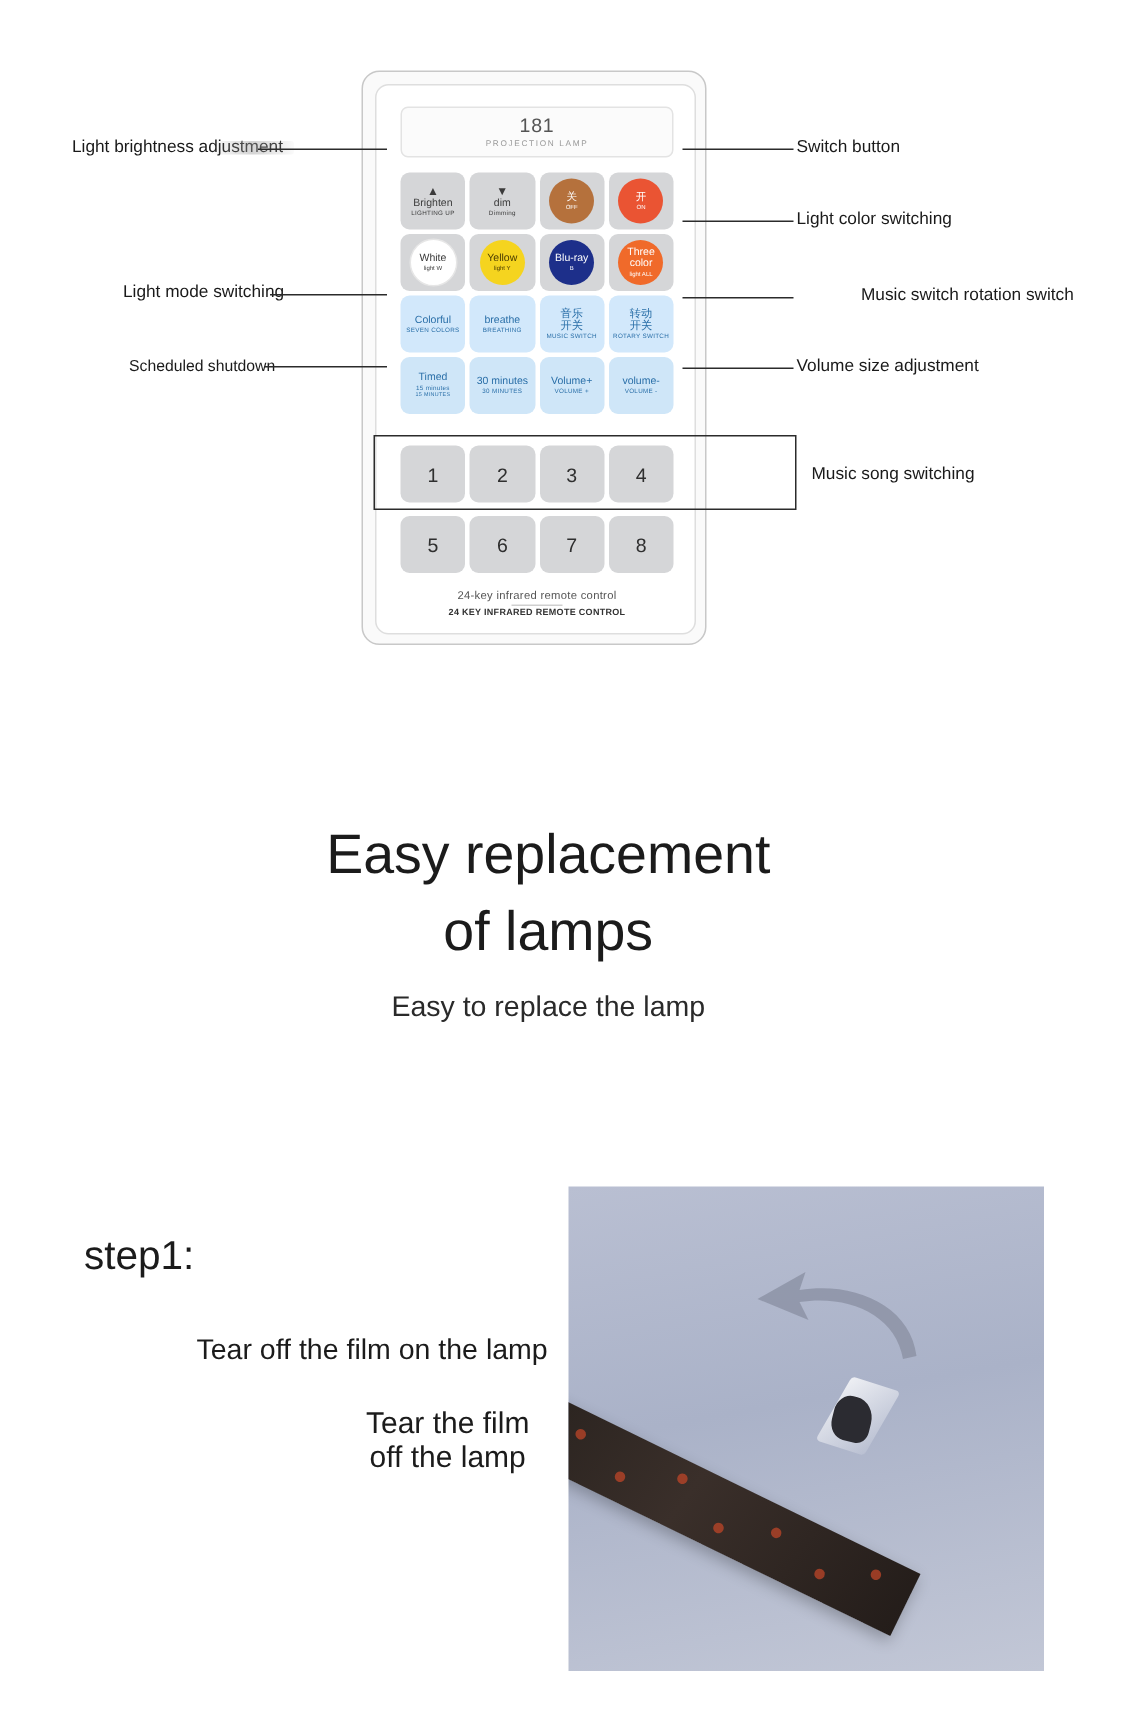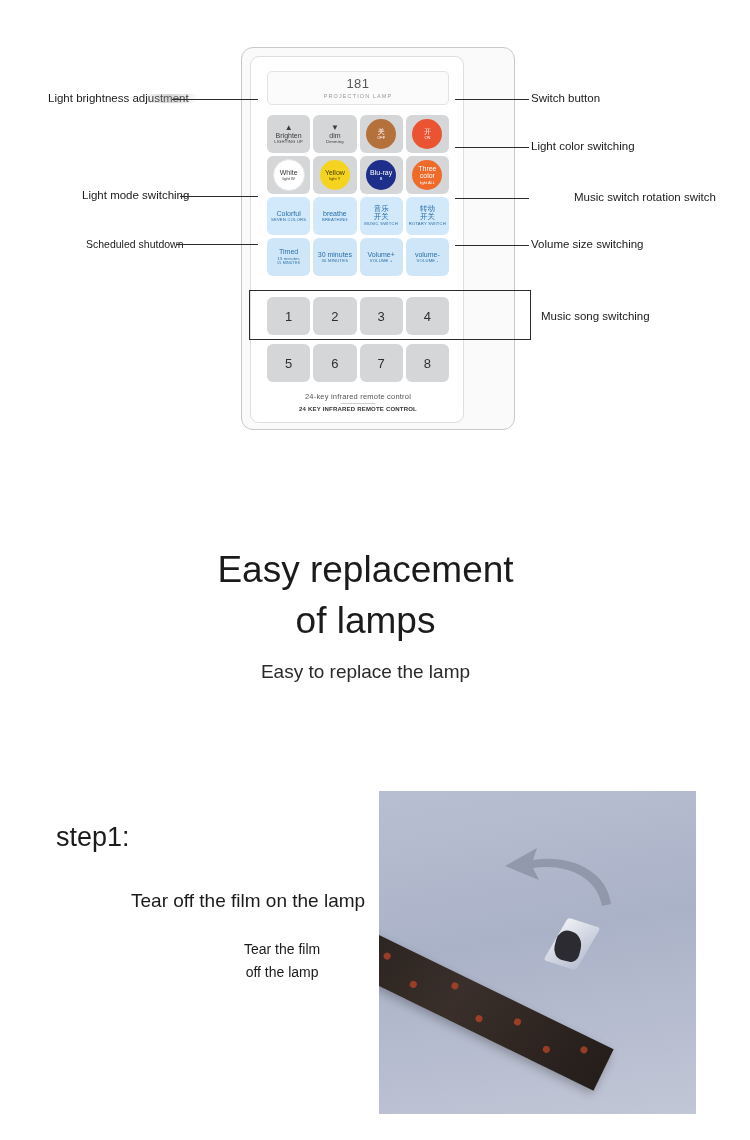--- a/index.html
+++ b/index.html
@@ -21,21 +21,21 @@
     position: absolute;
     left: 0; top: 0;
     width: 750px;
     height: 470px;
   }
 
   #remote-body {
     position: absolute;
     left: 241px;
     top: 47px;
-    width: 274px;
+    width: 230px;
     height: 383px;
     border: 1px solid #c8c8c8;
     border-radius: 12px;
     background: #fafafa;
     box-sizing: border-box;
   }
 
   #remote-inner {
     position: absolute;
     left: 8px;
@@ -217,21 +217,21 @@
     position: absolute;
     left: 131px;
     top: 890px;
     font-size: 19px;
     color: #1b1b1b;
   }
   #step-line2 {
     position: absolute;
     left: 244px;
     top: 938px;
-    font-size: 14px;
+    font-size: 20px;
     color: #1b1b1b;
     line-height: 23px;
     text-align: center;
   }
 
   #photo {
     position: absolute;
     left: 379px;
     top: 791px;
     width: 317px;
@@ -428,21 +428,21 @@
   <div class="leader" style="left:455px; top:99px; width:74px;"></div>
   <div class="anno" style="left:531px; top:92px;">Switch button</div>
 
   <div class="leader" style="left:455px; top:147px; width:74px;"></div>
   <div class="anno" style="left:531px; top:140px;">Light color switching</div>
 
   <div class="leader" style="left:455px; top:198px; width:74px;"></div>
   <div class="anno" style="left:531px; top:191px;padding-left:43px;">Music switch rotation switch</div>
 
   <div class="leader" style="left:455px; top:245px; width:74px;"></div>
-  <div class="anno" style="left:531px; top:238px;">Volume size switching</div>
+  <div class="anno" style="left:531px; top:238px;">Volume size adjustment</div>
 
   <div class="box-callout" style="left:249px; top:290px; width:282px; height:50px;"></div>
   <div class="anno" style="left:541px; top:310px;">Music song switching</div>
 
 </div>
 
 <div id="headline">
   <div class="h1">Easy replacement</div>
   <div class="h2">of lamps</div>
   <div class="h3">Easy to replace the lamp</div>

